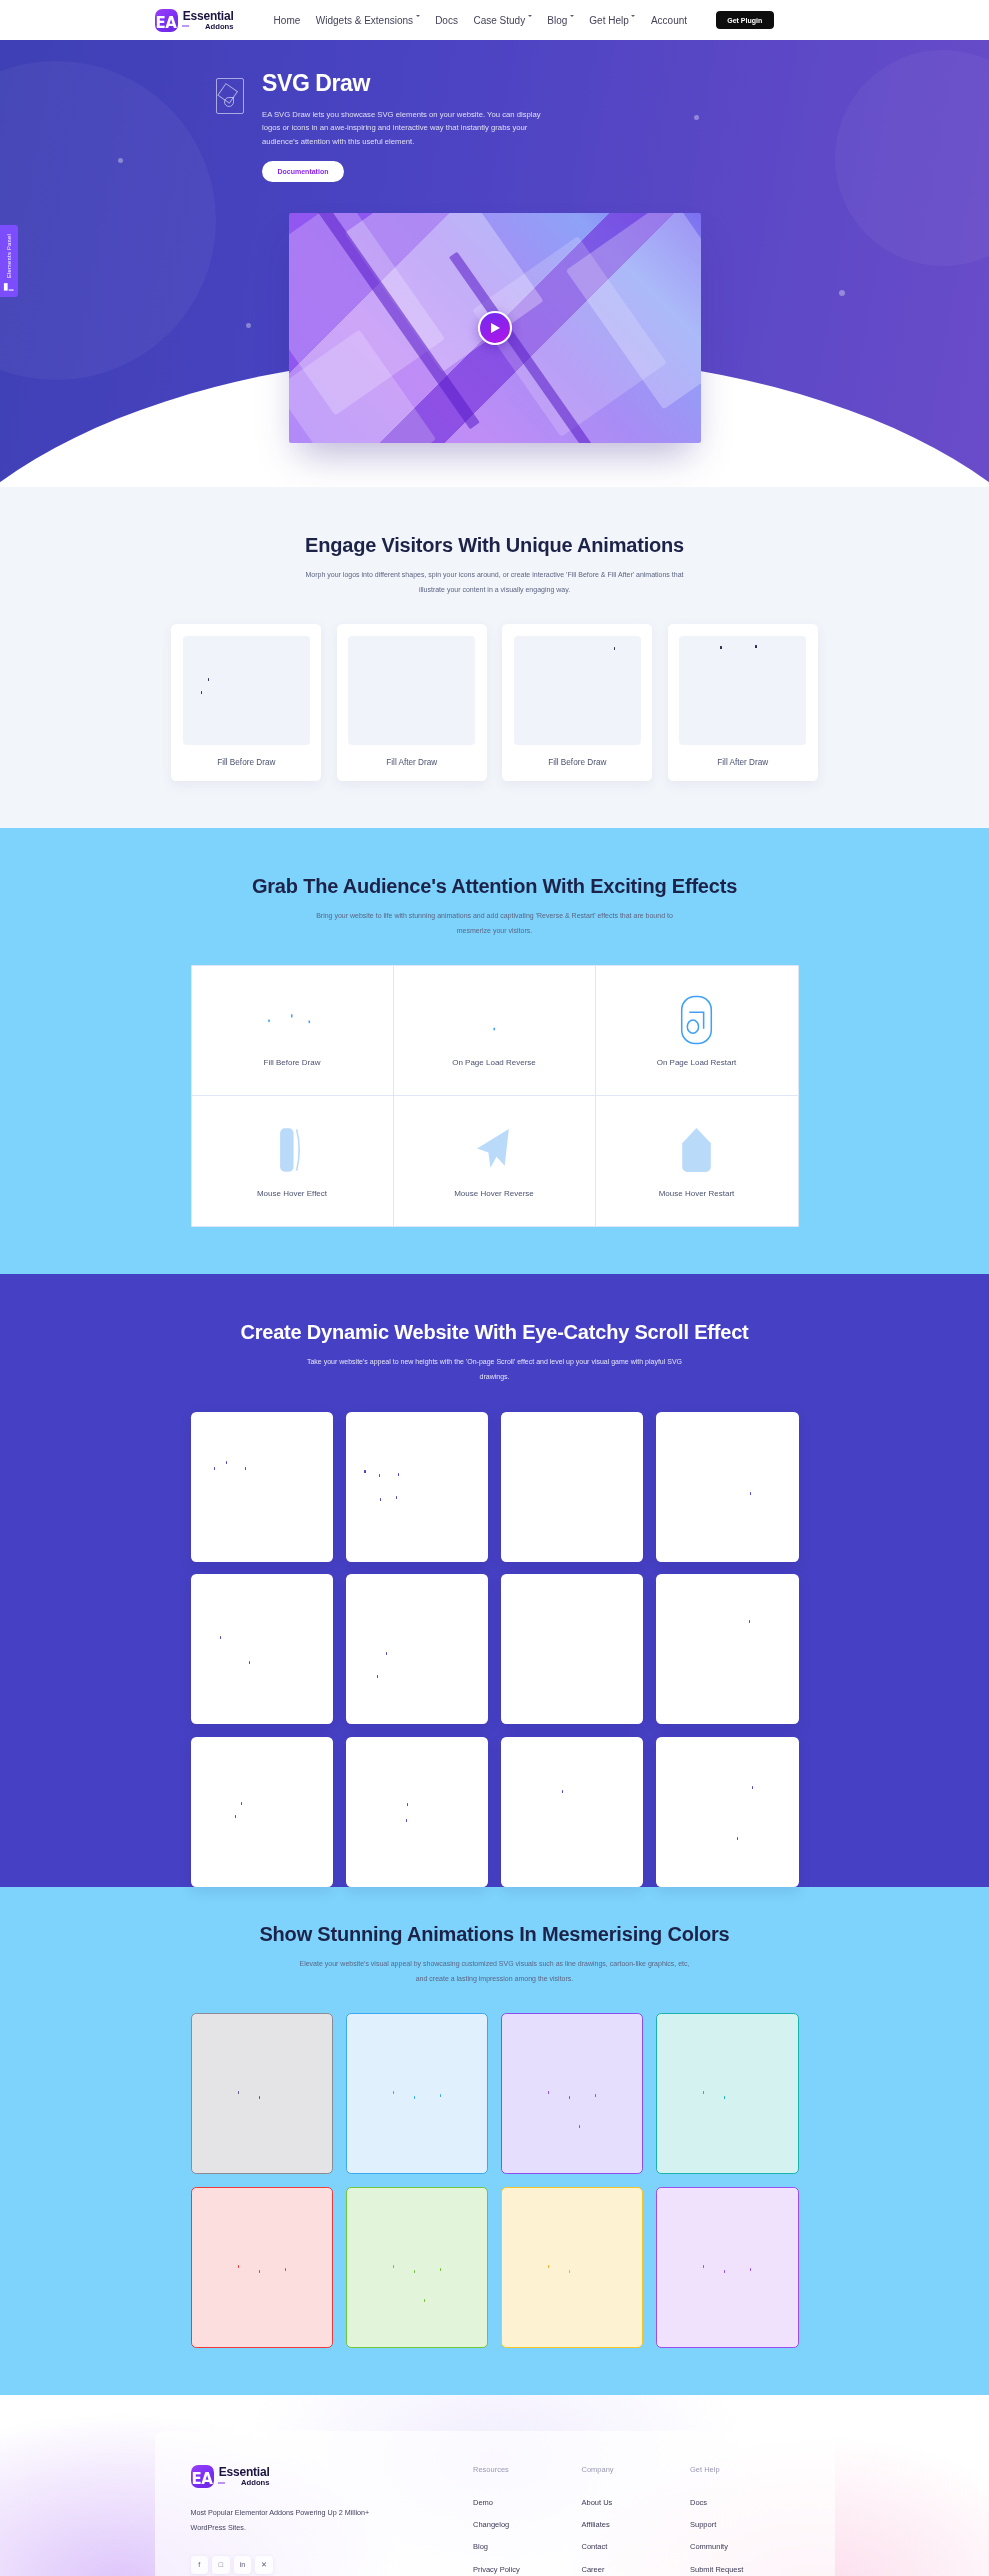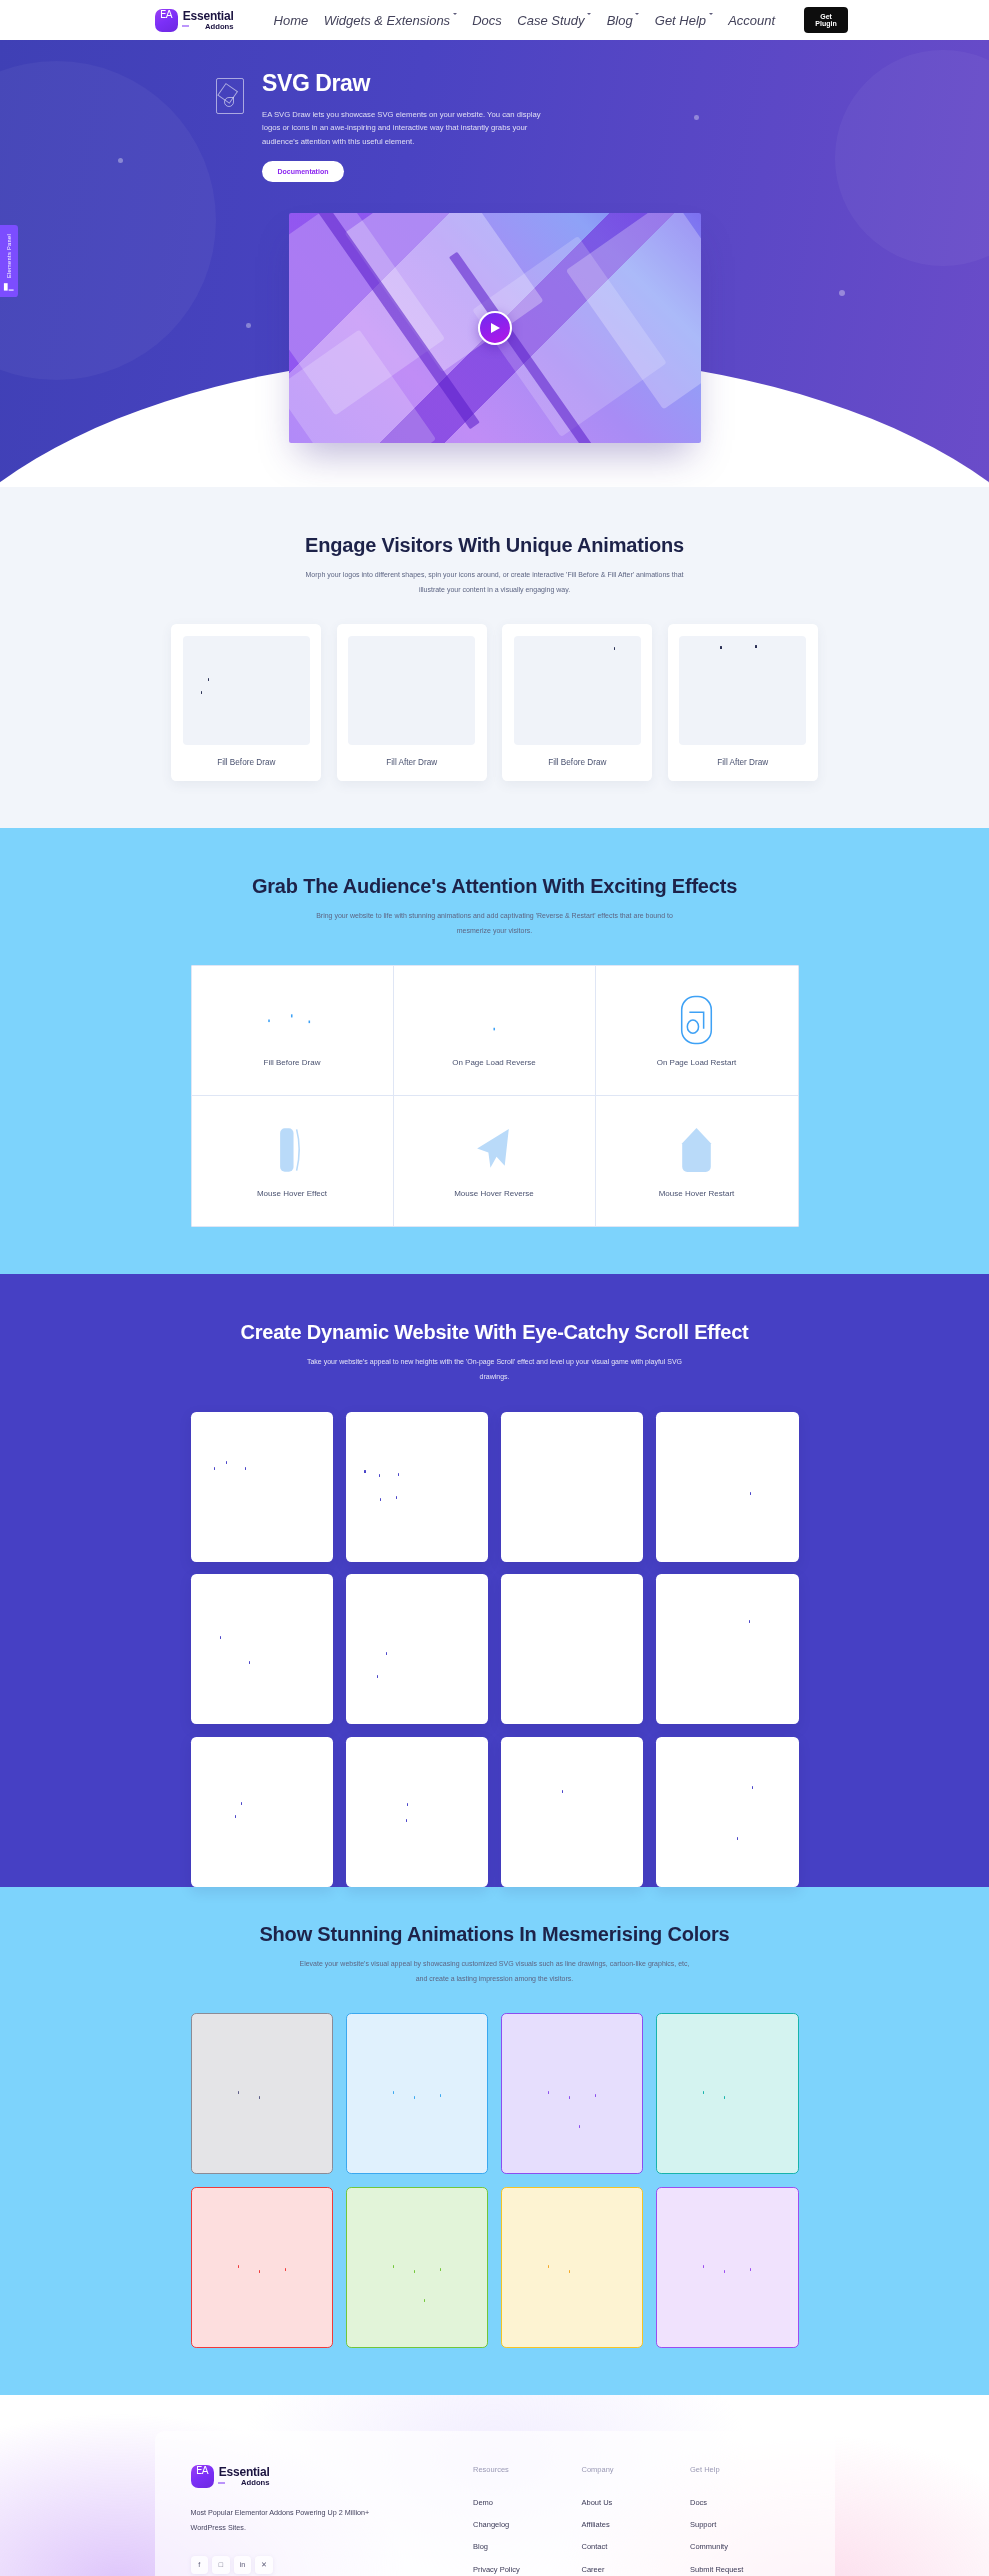--- a/index.html
+++ b/index.html
@@ -23,43 +23,43 @@
   }
   .header-inner {
     width: 680px;
     display: flex;
     align-items: center;
   }
   .brand { display: flex; align-items: center; gap: 5.2px; }
   .brand-mark {
     width: 23px; height: 23px; border-radius: 7.2px;
     background: linear-gradient(150deg, #9b3ff5 0%, #7b2ff7 50%, #6d28e0 100%);
-    display: flex; align-items: flex-start; justify-content: center;
-    color: #fff; font-size: 10px; font-weight: 400; letter-spacing: -0.5px;
+    display: flex; align-items: flex-end; justify-content: center;
+    color: #fff; font-size: 15px; font-weight: 700; letter-spacing: -0.5px;
     font-family: "DejaVu Sans", sans-serif;
   }
   .brand-text { line-height: 1; }
   .brand-name {
     font-size: 12px; font-weight: 700; color: #1b1340; letter-spacing: -0.2px;
   }
   .brand-sub {
     font-size: 7.7px; font-weight: 600; color: #1b1340;
     text-align: right; margin-top: 1px; position: relative; padding-left: 7.2px;
   }
   .brand-sub::before {
     content: ""; position: absolute; left: -1px; top: 50%;
     width: 7.2px; height: 1px; background: #7b2ff7; transform: translateY(-50%);
   }
   .main-nav {
     display: flex; align-items: center; gap: 15.5px;
     margin-left: 40px;
   }
   .nav-item {
-    font-size: 13px; color: #43425a; cursor: pointer;
-    display: flex; gap: 2.6px; white-space: nowrap; font-style: italic;
+    font-size: 10px; color: #43425a; cursor: pointer;
+    display: flex; gap: 2.6px; white-space: nowrap;
   }
   .caret {
     width: 0; height: 0; border-left: 2.1px solid transparent;
     border-right: 2.1px solid transparent; border-top: 2.6px solid #5d5b7a;
     display: inline-block;
   }
   .get-plugin-btn {
     margin-left: 13.4px;
     background: #0d0d0d; color: #fff; border: none; cursor: pointer;
     font-size: 7px; font-weight: 600; padding: 5.7px 11.3px; border-radius: 4.1px;

